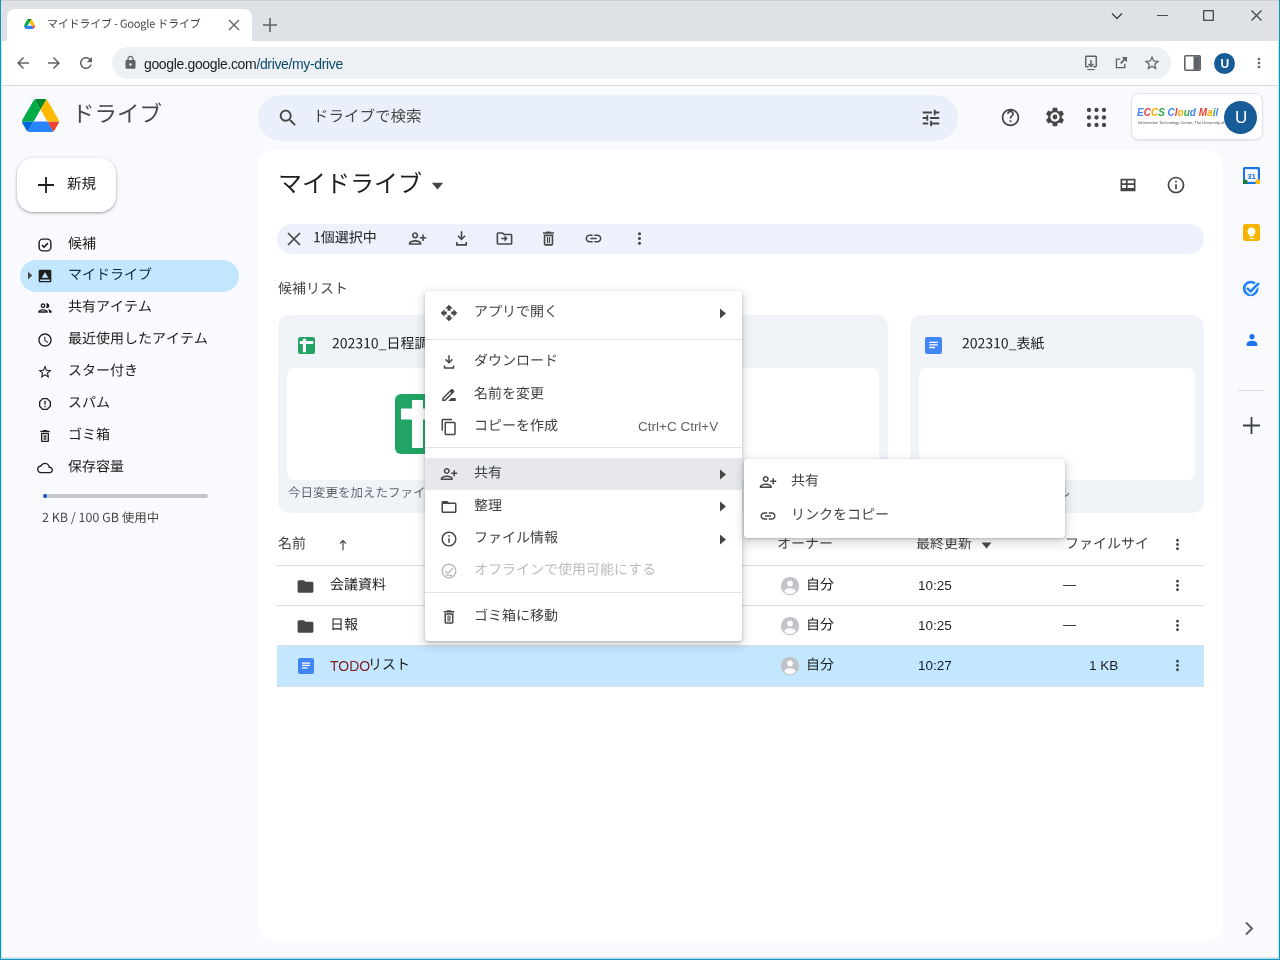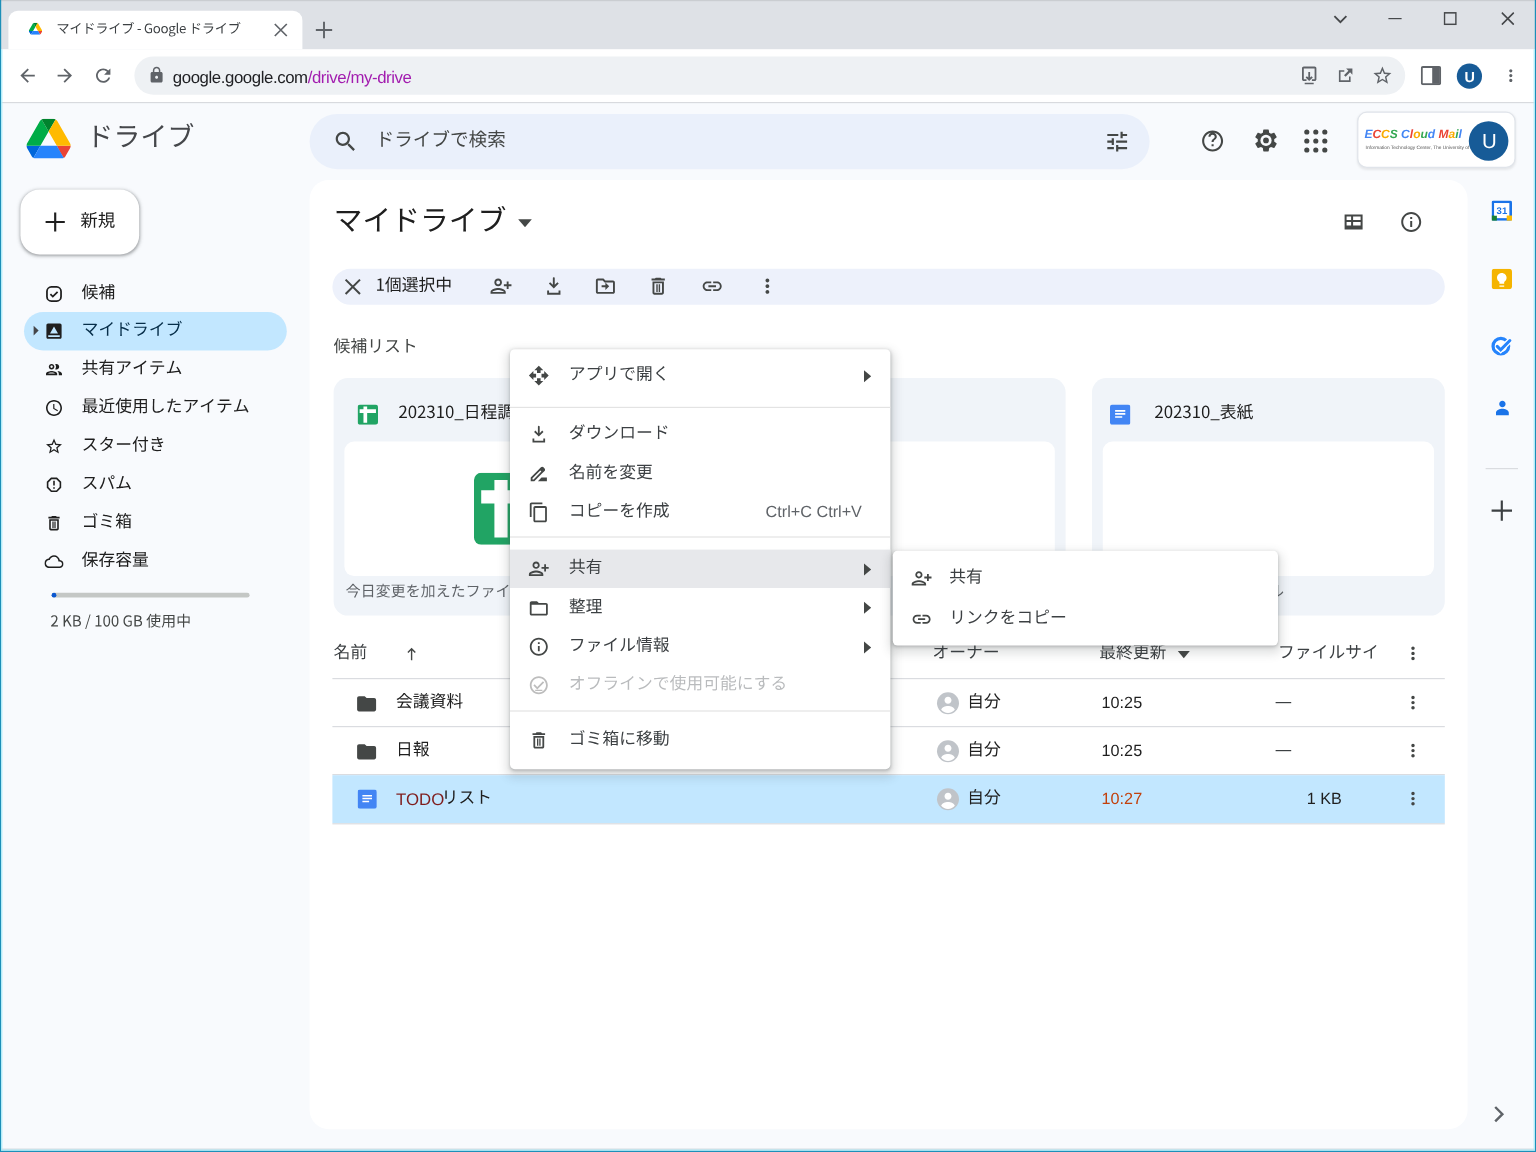--- a/index.html
+++ b/index.html
@@ -38,21 +38,21 @@
     <svg style="position:absolute;left:45px;top:54px" width="18" height="18" viewBox="0 0 24 24">
       <path d="M4 11h12.17l-5.59-5.59L12 4l8 8-8 8-1.41-1.41L16.17 13H4v-2z" fill="#5f6368"></path>
     </svg>
     <svg style="position:absolute;left:77px;top:54px" width="18" height="18" viewBox="0 0 24 24">
       <path d="M17.65 6.35C16.2 4.9 14.21 4 12 4c-4.42 0-7.99 3.58-7.99 8s3.57 8 7.99 8c3.73 0 6.84-2.55 7.73-6h-2.08c-.82 2.33-3.04 4-5.65 4-3.31 0-6-2.69-6-6s2.69-6 6-6c1.66 0 3.14.69 4.22 1.78L13 11h7V4l-2.35 2.35z" fill="#5f6368"></path>
     </svg>
     <div style="position:absolute;left:112px;top:47px;width:1059px;height:32px;background:#eef1f4;border-radius:16px;"></div>
     <svg style="position:absolute;left:123px;top:55px;" width="15" height="15" viewBox="0 0 24 24">
       <path d="M18 8h-1V6c0-2.76-2.24-5-5-5S7 3.24 7 6v2H6c-1.1 0-2 .9-2 2v10c0 1.1.9 2 2 2h12c1.1 0 2-.9 2-2V10c0-1.1-.9-2-2-2zm-6 9c-1.1 0-2-.9-2-2s.9-2 2-2 2 .9 2 2-.9 2-2 2zM9 8V6c0-1.66 1.34-3 3-3s3 1.34 3 3v2H9z" fill="#5f6368"></path>
     </svg>
-    <div style="position:absolute;left:144px;top:54.5px;font-size:14px;line-height:18px;color:#202124;font-weight:400;letter-spacing:-0.35px;white-space:nowrap"><span style="color:#202124">google.google.com</span><span style="color:#a21caf">/drive/my-drive</span></div>
+    <div style="position:absolute;left:144px;top:54.5px;font-size:14px;line-height:18px;color:#202124;font-weight:400;letter-spacing:-0.35px;white-space:nowrap"><span style="color:#202124">google.google.com</span><span style="color:#0c4a6e">/drive/my-drive</span></div>
     <svg style="position:absolute;left:1082px;top:54px" width="18" height="18" viewBox="0 0 24 24">
       <path d="M18 2H6c-1.1 0-2 .9-2 2v12c0 1.1.9 2 2 2h3v-2H6V4h12v12h-3v2h3c1.1 0 2-.9 2-2V4c0-1.1-.9-2-2-2zm-6 16l-4-4 1.41-1.41L11 14.17V8h2v6.17l1.59-1.58L16 14l-4 4z" fill="#5f6368"></path>
       <path d="M7 20h10v1.5H7z" fill="#5f6368"></path>
     </svg>
     <svg style="position:absolute;left:1112px;top:54px" width="18" height="18" viewBox="0 0 24 24">
       <path d="M5 6h6v1.8H6.8v9.4h9.4V13H18v6H5V6z" fill="#5f6368"></path>
       <path d="M13 4h7v7l-2.6-2.6-4.9 4.9-1.8-1.8 4.9-4.9z" fill="#5f6368"></path>
     </svg>
     <svg style="position:absolute;left:1143px;top:54px" width="18" height="18" viewBox="0 0 24 24">
       <path d="M22 9.24l-7.19-.62L12 2 9.19 8.63 2 9.24l5.46 4.73L5.82 21 12 17.27 18.18 21l-1.63-7.03L22 9.24zM12 15.4l-3.76 2.27 1-4.28-3.32-2.88 4.38-.38L12 6.1l1.71 4.04 4.38.38-3.32 2.88 1 4.28L12 15.4z" fill="#5f6368"></path>
@@ -319,21 +319,21 @@
     <svg style="position:absolute;left:368px;top:656.8px;overflow:visible" width="43" height="18" viewBox="0 0 43 18">
       <path d="M10.9 1.7Q10.8 2 10.8 2.3Q10.8 2.6 10.8 2.9Q10.8 3.2 10.8 3.6Q10.8 4.1 10.8 4.5Q10.8 4.9 10.8 5.2Q10.8 6.4 10.7 7.3Q10.6 8.2 10.5 8.8Q10.3 9.4 10 9.9Q9.7 10.4 9.4 10.8Q8.9 11.4 8.3 11.8Q7.7 12.2 7.1 12.5Q6.5 12.7 6 12.9L5.1 11.9Q6.1 11.7 6.9 11.2Q7.8 10.8 8.5 10.1Q8.8 9.6 9.1 9.2Q9.3 8.7 9.4 8.2Q9.5 7.6 9.6 6.9Q9.6 6.1 9.6 5.1Q9.6 4.8 9.6 4.4Q9.6 4 9.6 3.6Q9.6 3.2 9.6 2.9Q9.6 2.6 9.6 2.3Q9.6 2 9.5 1.7ZM4.4 1.8Q4.4 2 4.3 2.3Q4.3 2.6 4.3 2.8Q4.3 2.9 4.3 3.3Q4.3 3.6 4.3 4.1Q4.3 4.5 4.3 5.1Q4.3 5.6 4.3 6.1Q4.3 6.6 4.3 7Q4.3 7.3 4.3 7.5Q4.3 7.8 4.3 8.1Q4.4 8.4 4.4 8.6H3.1Q3.1 8.4 3.1 8.1Q3.1 7.8 3.1 7.5Q3.1 7.3 3.1 7Q3.1 6.6 3.1 6.1Q3.1 5.6 3.1 5.1Q3.1 4.5 3.1 4.1Q3.1 3.6 3.1 3.3Q3.1 2.9 3.1 2.8Q3.1 2.6 3.1 2.3Q3.1 2 3.1 1.8Z M25.2 3Q25.1 3 25 3.2Q24.9 3.4 24.9 3.6Q24.6 4.3 24.1 5.1Q23.7 5.9 23.2 6.7Q22.7 7.5 22.1 8.2Q21.3 9.1 20.4 9.9Q19.4 10.7 18.4 11.4Q17.4 12.1 16.3 12.6L15.4 11.7Q16.5 11.2 17.6 10.6Q18.6 9.9 19.5 9.1Q20.5 8.3 21.2 7.5Q21.6 7 22.1 6.3Q22.6 5.6 23 4.9Q23.3 4.2 23.5 3.6Q23.4 3.6 23 3.6Q22.5 3.6 22 3.6Q21.4 3.6 20.8 3.6Q20.1 3.6 19.6 3.6Q19 3.6 18.6 3.6Q18.2 3.6 18 3.6Q17.8 3.6 17.5 3.7Q17.2 3.7 16.9 3.7Q16.7 3.7 16.6 3.7V2.4Q16.7 2.4 17 2.5Q17.2 2.5 17.5 2.5Q17.8 2.5 18 2.5Q18.2 2.5 18.6 2.5Q19 2.5 19.6 2.5Q20.1 2.5 20.7 2.5Q21.4 2.5 21.9 2.5Q22.5 2.5 22.9 2.5Q23.3 2.5 23.4 2.5Q23.8 2.5 24.1 2.5Q24.3 2.5 24.5 2.4ZM22.2 7.5Q22.8 7.9 23.4 8.5Q24 9.1 24.6 9.7Q25.2 10.3 25.7 10.9Q26.2 11.4 26.6 11.9L25.6 12.7Q25.1 12 24.4 11.2Q23.7 10.5 23 9.7Q22.2 8.9 21.4 8.3Z M32.7 11.1Q32.7 10.9 32.7 10.3Q32.7 9.7 32.7 8.9Q32.7 8.1 32.7 7.2Q32.7 6.3 32.7 5.4Q32.7 4.5 32.7 3.9Q32.7 3.2 32.7 2.9Q32.7 2.6 32.7 2.2Q32.7 1.8 32.6 1.5H34Q34 1.8 33.9 2.2Q33.9 2.6 33.9 2.9Q33.9 3.5 33.9 4.2Q33.9 5 33.9 5.9Q33.9 6.7 33.9 7.6Q33.9 8.4 33.9 9.2Q33.9 9.9 33.9 10.4Q33.9 10.9 33.9 11.1Q33.9 11.3 33.9 11.6Q33.9 11.9 33.9 12.2Q34 12.5 34 12.7H32.6Q32.7 12.4 32.7 11.9Q32.7 11.5 32.7 11.1ZM33.6 5.2Q34.3 5.4 35.2 5.6Q36 5.9 36.9 6.3Q37.7 6.6 38.5 6.9Q39.3 7.2 39.9 7.5L39.4 8.7Q38.8 8.4 38 8.1Q37.3 7.7 36.5 7.4Q35.7 7.1 35 6.8Q34.2 6.6 33.6 6.4Z" fill="#1f1f1f"></path>
     </svg>
     <svg style="position:absolute;left:780px;top:655.5px" width="20" height="20" viewBox="0 0 24 24">
       <circle cx="12" cy="12" r="11" fill="#c0c4c9"></circle>
       <path d="M12 12.5c1.93 0 3.5-1.57 3.5-3.5S13.93 5.5 12 5.5 8.5 7.07 8.5 9s1.57 3.5 3.5 3.5zm0 2.2c-2.8 0-6.4 1.4-6.8 3.9 1.6 2 4 3.2 6.8 3.2s5.2-1.2 6.8-3.2c-.4-2.5-4-3.9-6.8-3.9z" fill="#fff"></path>
     </svg>
     <svg style="position:absolute;left:806px;top:656.8px;overflow:visible" width="29" height="18" viewBox="0 0 29 18">
       <path d="M3 5.6H11.1V6.6H3ZM3 8.6H11.1V9.6H3ZM3 11.7H11.1V12.7H3ZM2.3 2.5H11.9V13.4H10.8V3.5H3.3V13.5H2.3ZM6.4 0.5 7.6 0.7Q7.4 1.3 7.1 2Q6.8 2.6 6.6 3.1L5.7 2.9Q5.8 2.5 5.9 2.1Q6.1 1.7 6.2 1.3Q6.3 0.9 6.4 0.5Z M16.6 5.9H24.6V6.9H16.6ZM24.3 5.9H25.4Q25.4 5.9 25.4 6Q25.4 6 25.4 6.2Q25.4 6.3 25.4 6.4Q25.3 8 25.2 9.1Q25.1 10.3 25 11Q24.9 11.8 24.8 12.2Q24.7 12.7 24.5 12.9Q24.2 13.1 24 13.2Q23.7 13.3 23.4 13.4Q23 13.4 22.4 13.4Q21.8 13.4 21.2 13.3Q21.1 13.1 21 12.8Q21 12.5 20.8 12.3Q21.5 12.3 22.1 12.4Q22.7 12.4 22.9 12.4Q23.1 12.4 23.3 12.3Q23.4 12.3 23.5 12.2Q23.7 12 23.8 11.3Q24 10.7 24.1 9.4Q24.2 8.1 24.3 6.1ZM18.5 0.8 19.7 1.2Q19.1 2.3 18.4 3.4Q17.8 4.5 16.9 5.4Q16.1 6.3 15.2 7Q15.1 6.8 15 6.7Q14.8 6.5 14.6 6.4Q14.4 6.2 14.3 6.1Q15.2 5.5 16 4.7Q16.8 3.9 17.5 2.9Q18.1 1.9 18.5 0.8ZM23.4 0.8Q23.8 1.5 24.2 2.2Q24.7 3 25.3 3.7Q25.9 4.3 26.5 4.9Q27.1 5.5 27.7 5.9Q27.5 6 27.4 6.2Q27.2 6.3 27 6.5Q26.9 6.7 26.8 6.8Q26.2 6.4 25.6 5.7Q25 5.1 24.4 4.3Q23.8 3.6 23.3 2.8Q22.8 2 22.4 1.2ZM19.6 6.1H20.7Q20.6 7.3 20.3 8.4Q20.1 9.5 19.6 10.4Q19.1 11.4 18.1 12.2Q17.2 13 15.8 13.5Q15.7 13.4 15.6 13.2Q15.5 13 15.3 12.9Q15.2 12.7 15.1 12.6Q16.4 12.1 17.3 11.4Q18.1 10.8 18.6 9.9Q19.1 9 19.3 8.1Q19.5 7.1 19.6 6.1Z" fill="#1f1f1f"></path>
     </svg>
-    <div style="position:absolute;left:918px;top:656.5px;font-size:13.5px;line-height:18px;color:#c2410c;font-weight:400;white-space:nowrap">10:27</div>
+    <div style="position:absolute;left:918px;top:656.5px;font-size:13.5px;line-height:18px;color:#0f172a;font-weight:400;white-space:nowrap">10:27</div>
     <div style="position:absolute;left:1089px;top:656.5px;font-size:13.5px;line-height:18px;color:#1f1f1f;font-weight:400;white-space:nowrap">1 KB</div>
     <svg style="position:absolute;left:1169px;top:657.0px" width="17" height="17" viewBox="0 0 24 24">
       <path d="M12 8c1.1 0 2-.9 2-2s-.9-2-2-2-2 .9-2 2 .9 2 2 2zm0 2c-1.1 0-2 .9-2 2s.9 2 2 2 2-.9 2-2-.9-2-2-2zm0 6c-1.1 0-2 .9-2 2s.9 2 2 2 2-.9 2-2-.9-2-2-2z" fill="#444746"></path>
     </svg>
     <svg style="position:absolute;left:1243px;top:167px" width="17" height="17" viewBox="0 0 17 17">
       <rect width="17" height="17" rx="1.5" fill="#1a73e8"></rect>
       <rect x="2.2" y="2.2" width="12.6" height="12.6" fill="#fff"></rect>
       <rect x="12.6" y="12.6" width="4.4" height="4.4" fill="#fbbc04"></rect>
       <rect y="12.6" width="4.4" height="4.4" fill="#188038"></rect>
       <rect x="2.2" y="2.2" width="2.2" height="10.4" fill="#fff"></rect>

